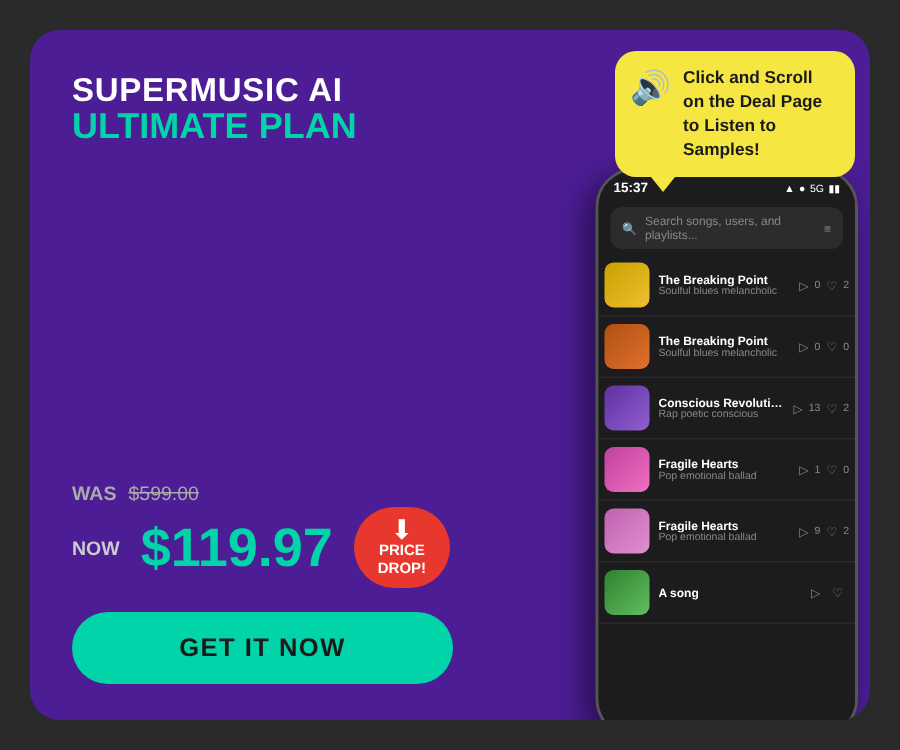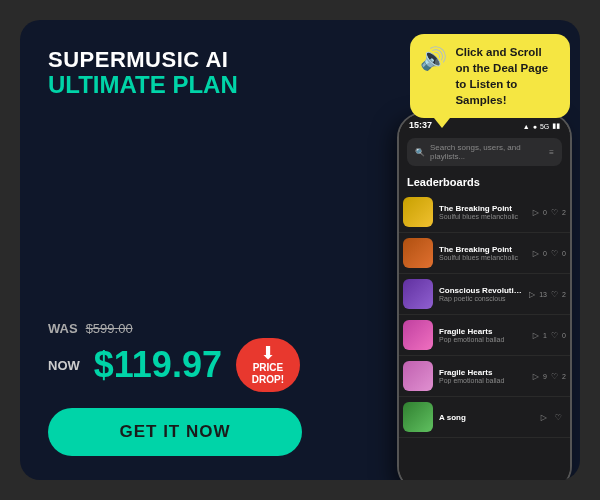--- a/index.html
+++ b/index.html
@@ -8,21 +8,21 @@
       height: 500px;
       background: #2a2a2a;
       display: flex;
       align-items: center;
       justify-content: center;
       font-family: 'Arial', sans-serif;
     }
     .card {
       width: 560px;
       height: 460px;
-      background: #0f172a;
+      background: #4c1d95;
       border-radius: 20px;
       display: flex;
       overflow: hidden;
       position: relative;
     }
     .left-panel {
       width: 310px;
       padding: 28px 28px 24px 28px;
       display: flex;
       flex-direction: column;
@@ -346,21 +346,20 @@
             <span>●</span>
             <span>5G</span>
             <span>▮▮</span>
           </span>
         </div>
         <div class="phone-search-bar">
           <span class="phone-search-icon">🔍</span>
           <span class="phone-search-text">Search songs, users, and playlists...</span>
           <span class="phone-filter-icon">≡</span>
         </div>
-        <div class="phone-section-title">Leaderboards</div>
         <div class="phone-song-list">
 
         <div class="song-item">
       <div class="song-thumb thumb-gold"></div>
       <div class="song-info">
         <div class="song-name">The Breaking Point</div>
         <div class="song-genre">Soulful blues melancholic</div>
       </div>
       <div class="song-actions">
         <span class="song-action-icon">▷</span>

